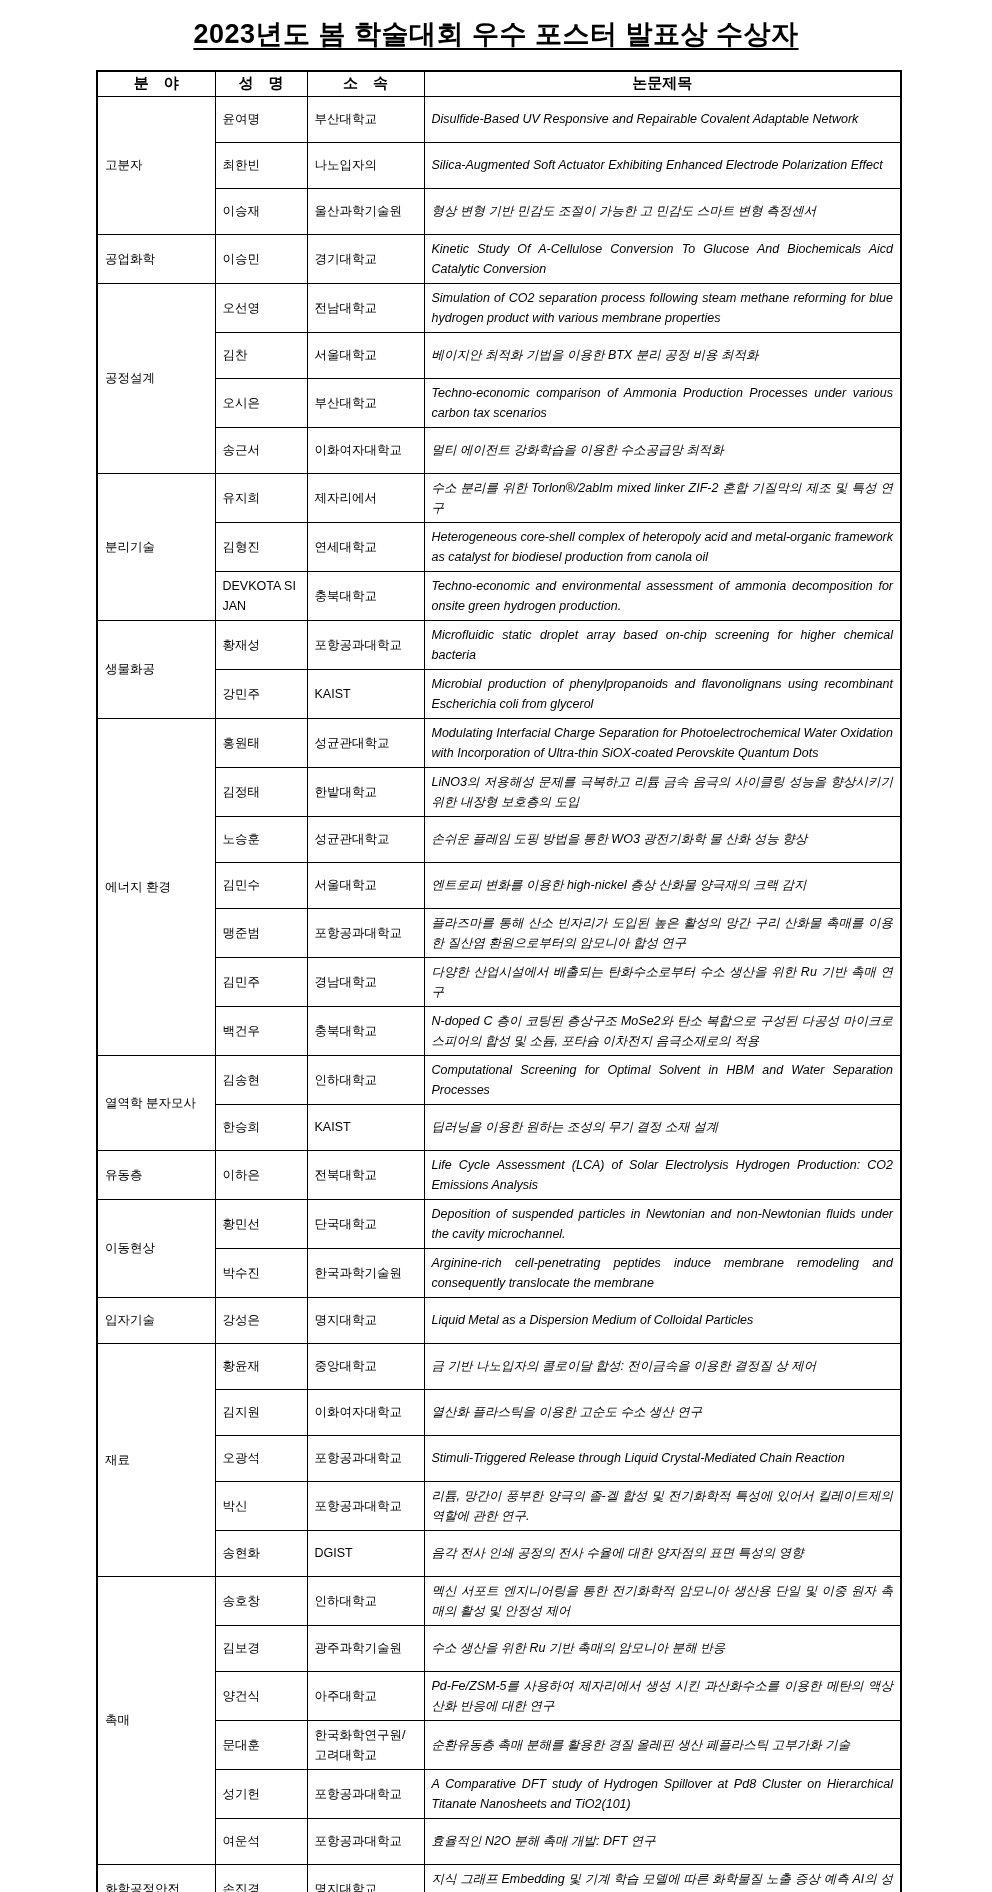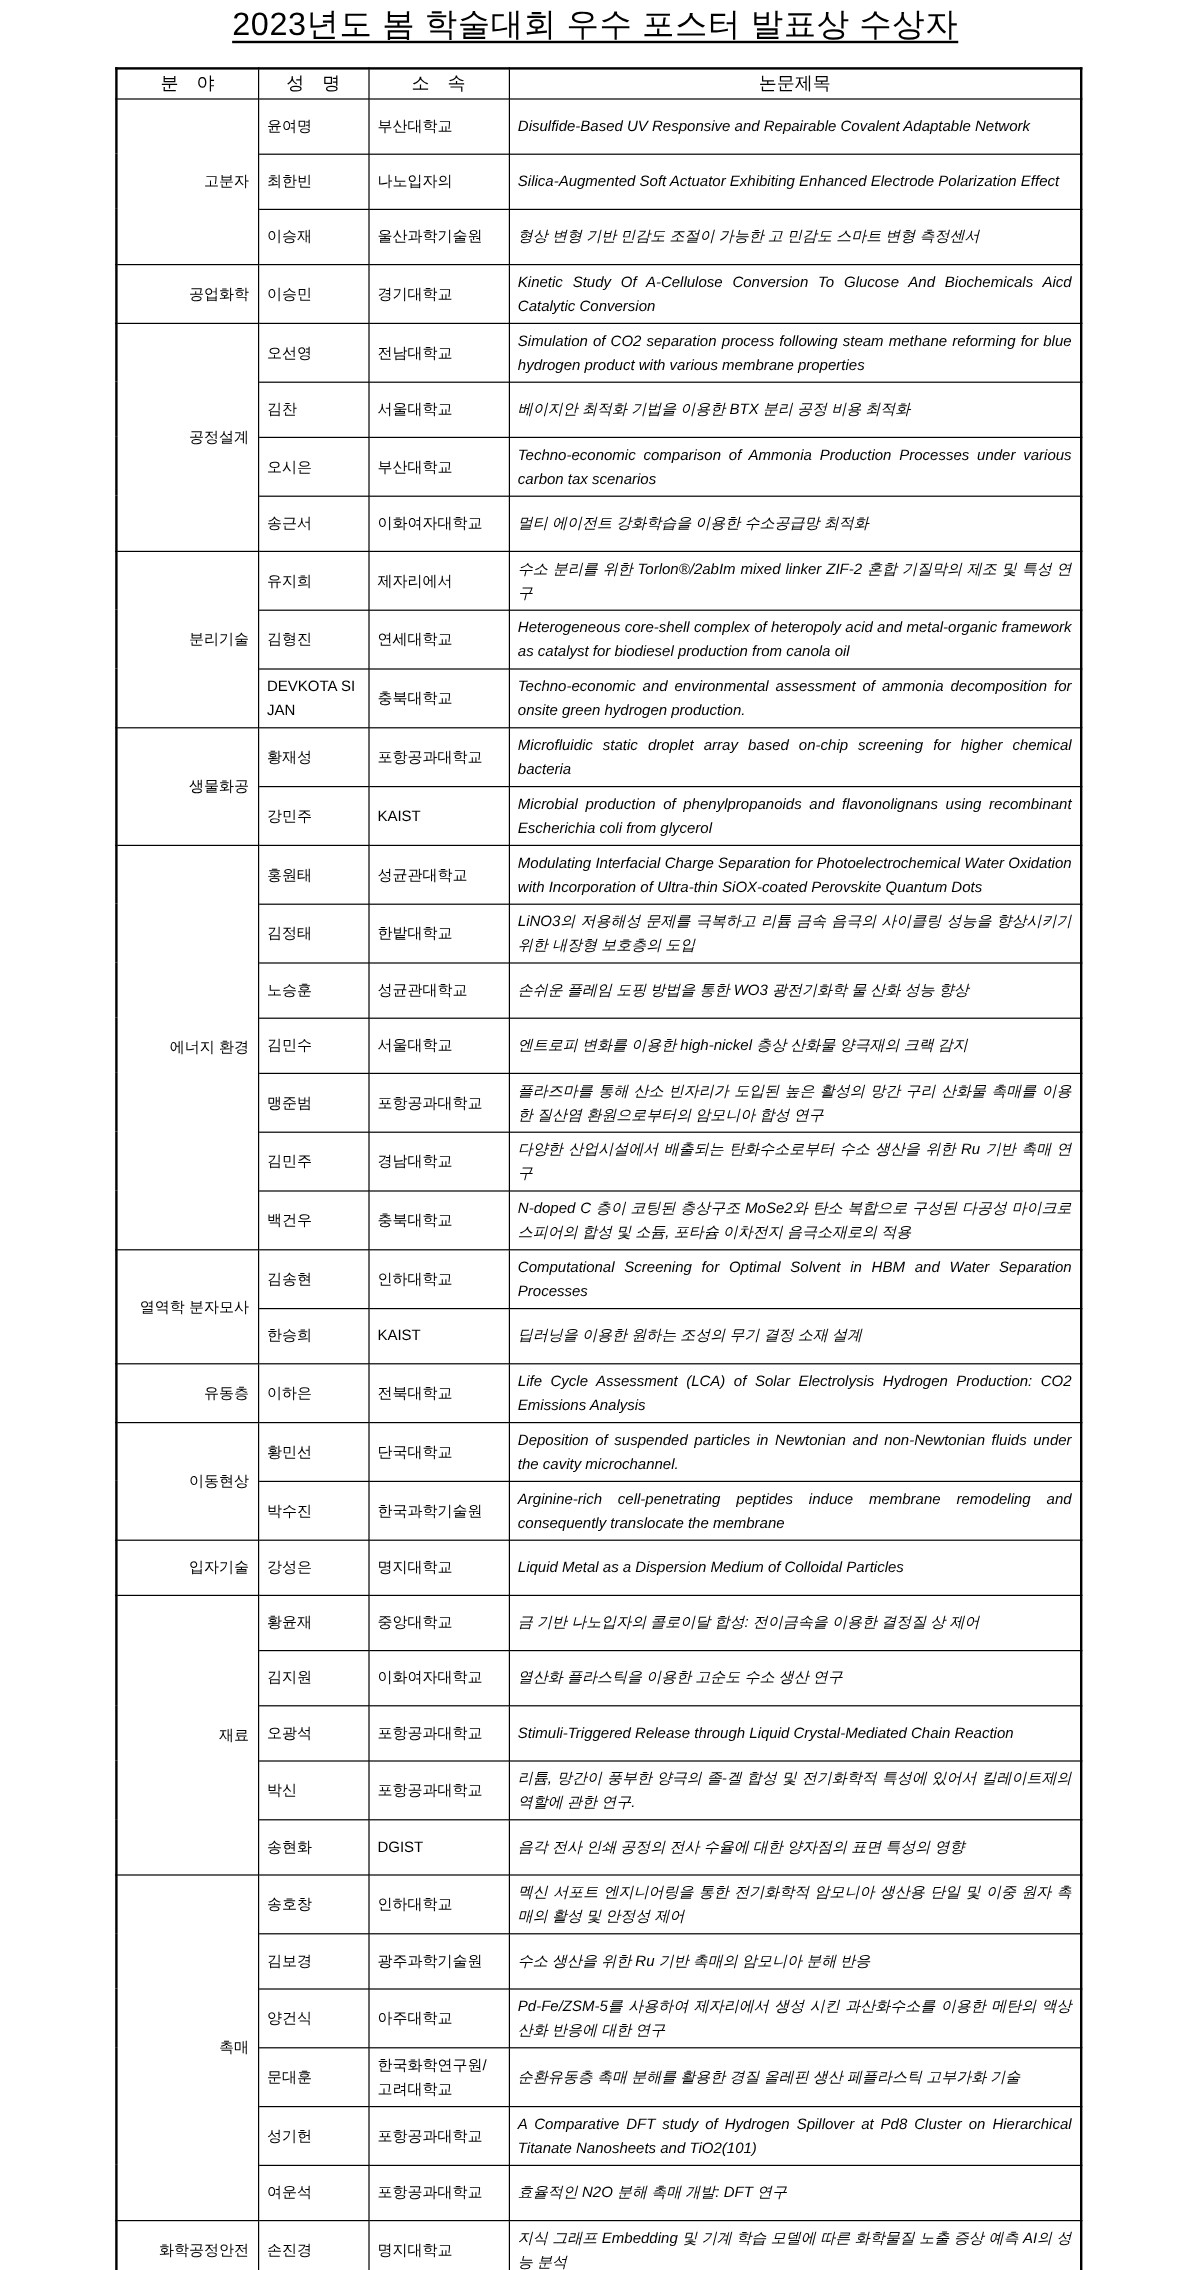--- a/index.html
+++ b/index.html
@@ -7,57 +7,57 @@
     background: #ffffff;
     font-family: "Liberation Sans", "DejaVu Sans", sans-serif;
     color: #000000;
   }
   body {
     width: 992px;
     height: 1892px;
     overflow: hidden;
   }
   .page-title {
-    margin-top: 2px;
+    margin-top: 16px;
     width: 992px;
     text-align: center;
     font-size: 27px;
-    font-weight: normal;
+    font-weight: bold;
     letter-spacing: 0.5px;
     text-decoration: underline;
     text-underline-offset: 5px;
     text-decoration-thickness: 2px;
   }
   table.awards {
     margin: 18px 0 0 96px;
     width: 806px;
     border-collapse: collapse;
     table-layout: fixed;
     border: 2px solid #000;
   }
   table.awards th, table.awards td {
     border: 1px solid #000;
     vertical-align: middle;
   }
   table.awards th {
     height: 25px;
     font-size: 15px;
-    font-weight: normal;
+    font-weight: bold;
     text-align: center;
     white-space: pre;
     padding: 2px 0;
   }
   table.awards td {
     height: 46px;
     font-size: 12.5px;
     line-height: 1.6;
     padding: 4px 7px;
   }
   td.field {
-    text-align: right;
+    text-align: left;
     padding: 4px 2px;
   }
   td.name, td.affiliation {
     text-align: left;
     word-break: break-all;
   }
   td.title {
     text-align: justify;
     text-justify: inter-word;
     font-style: italic;

